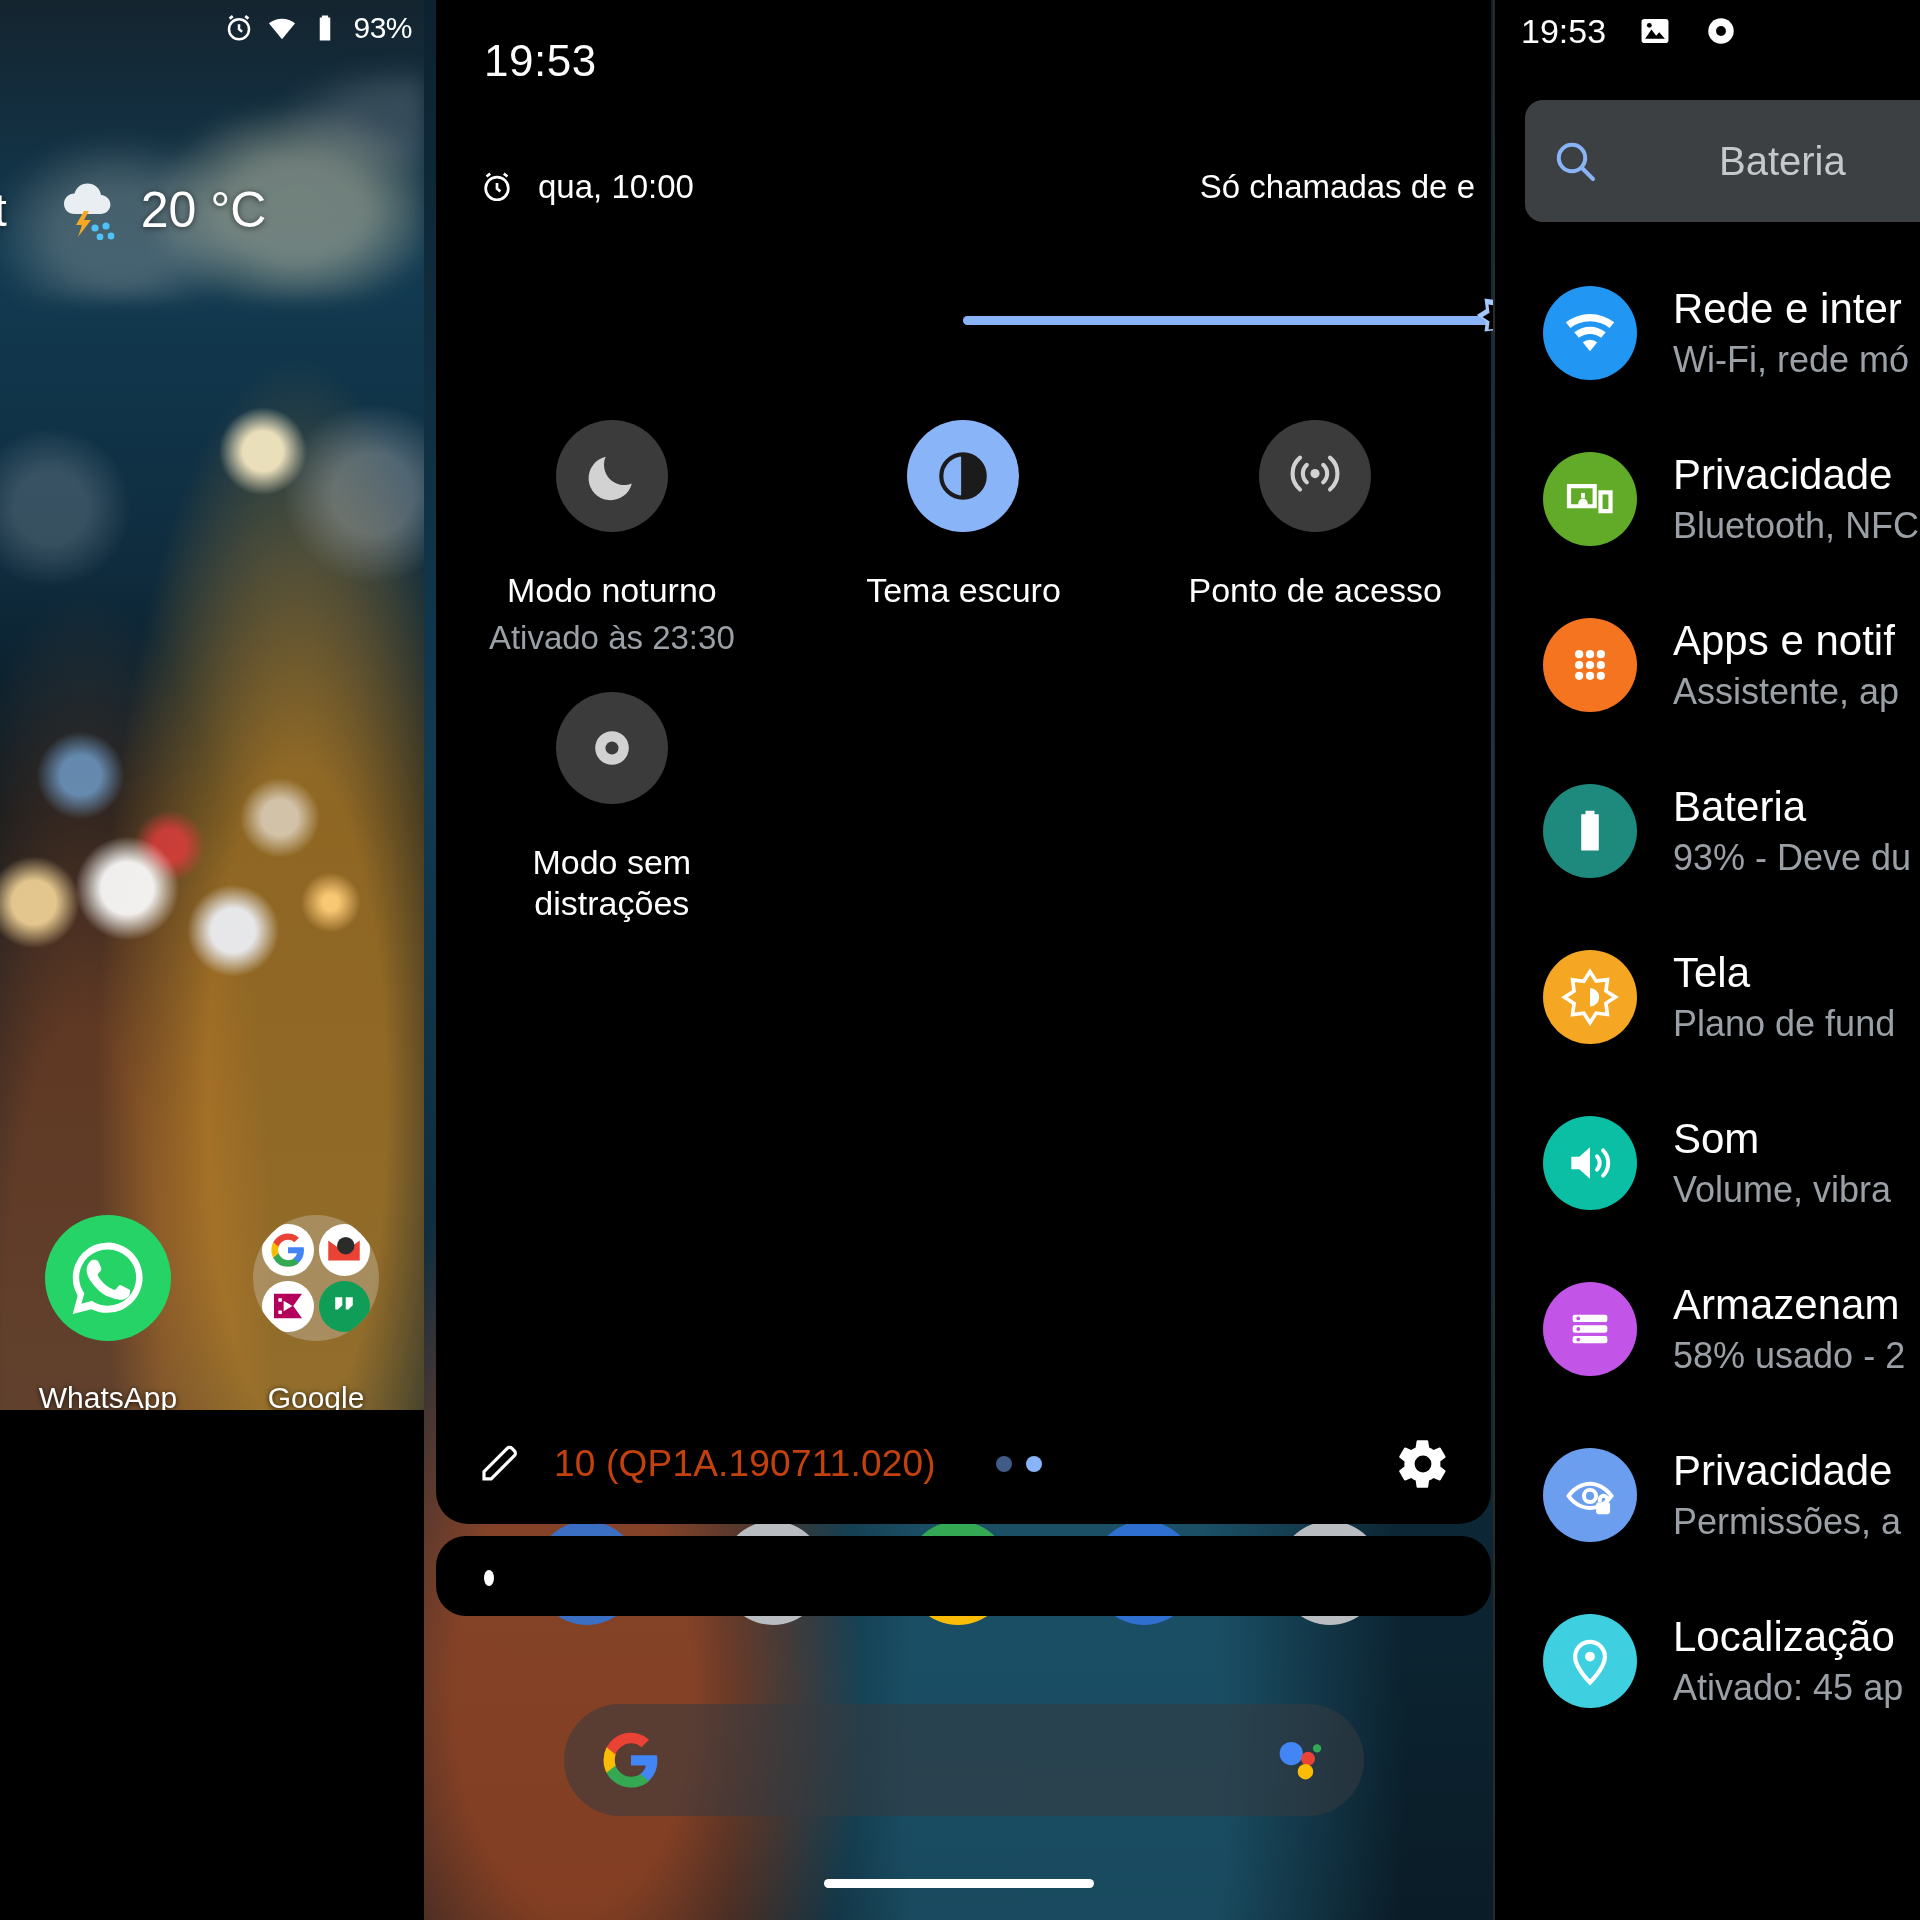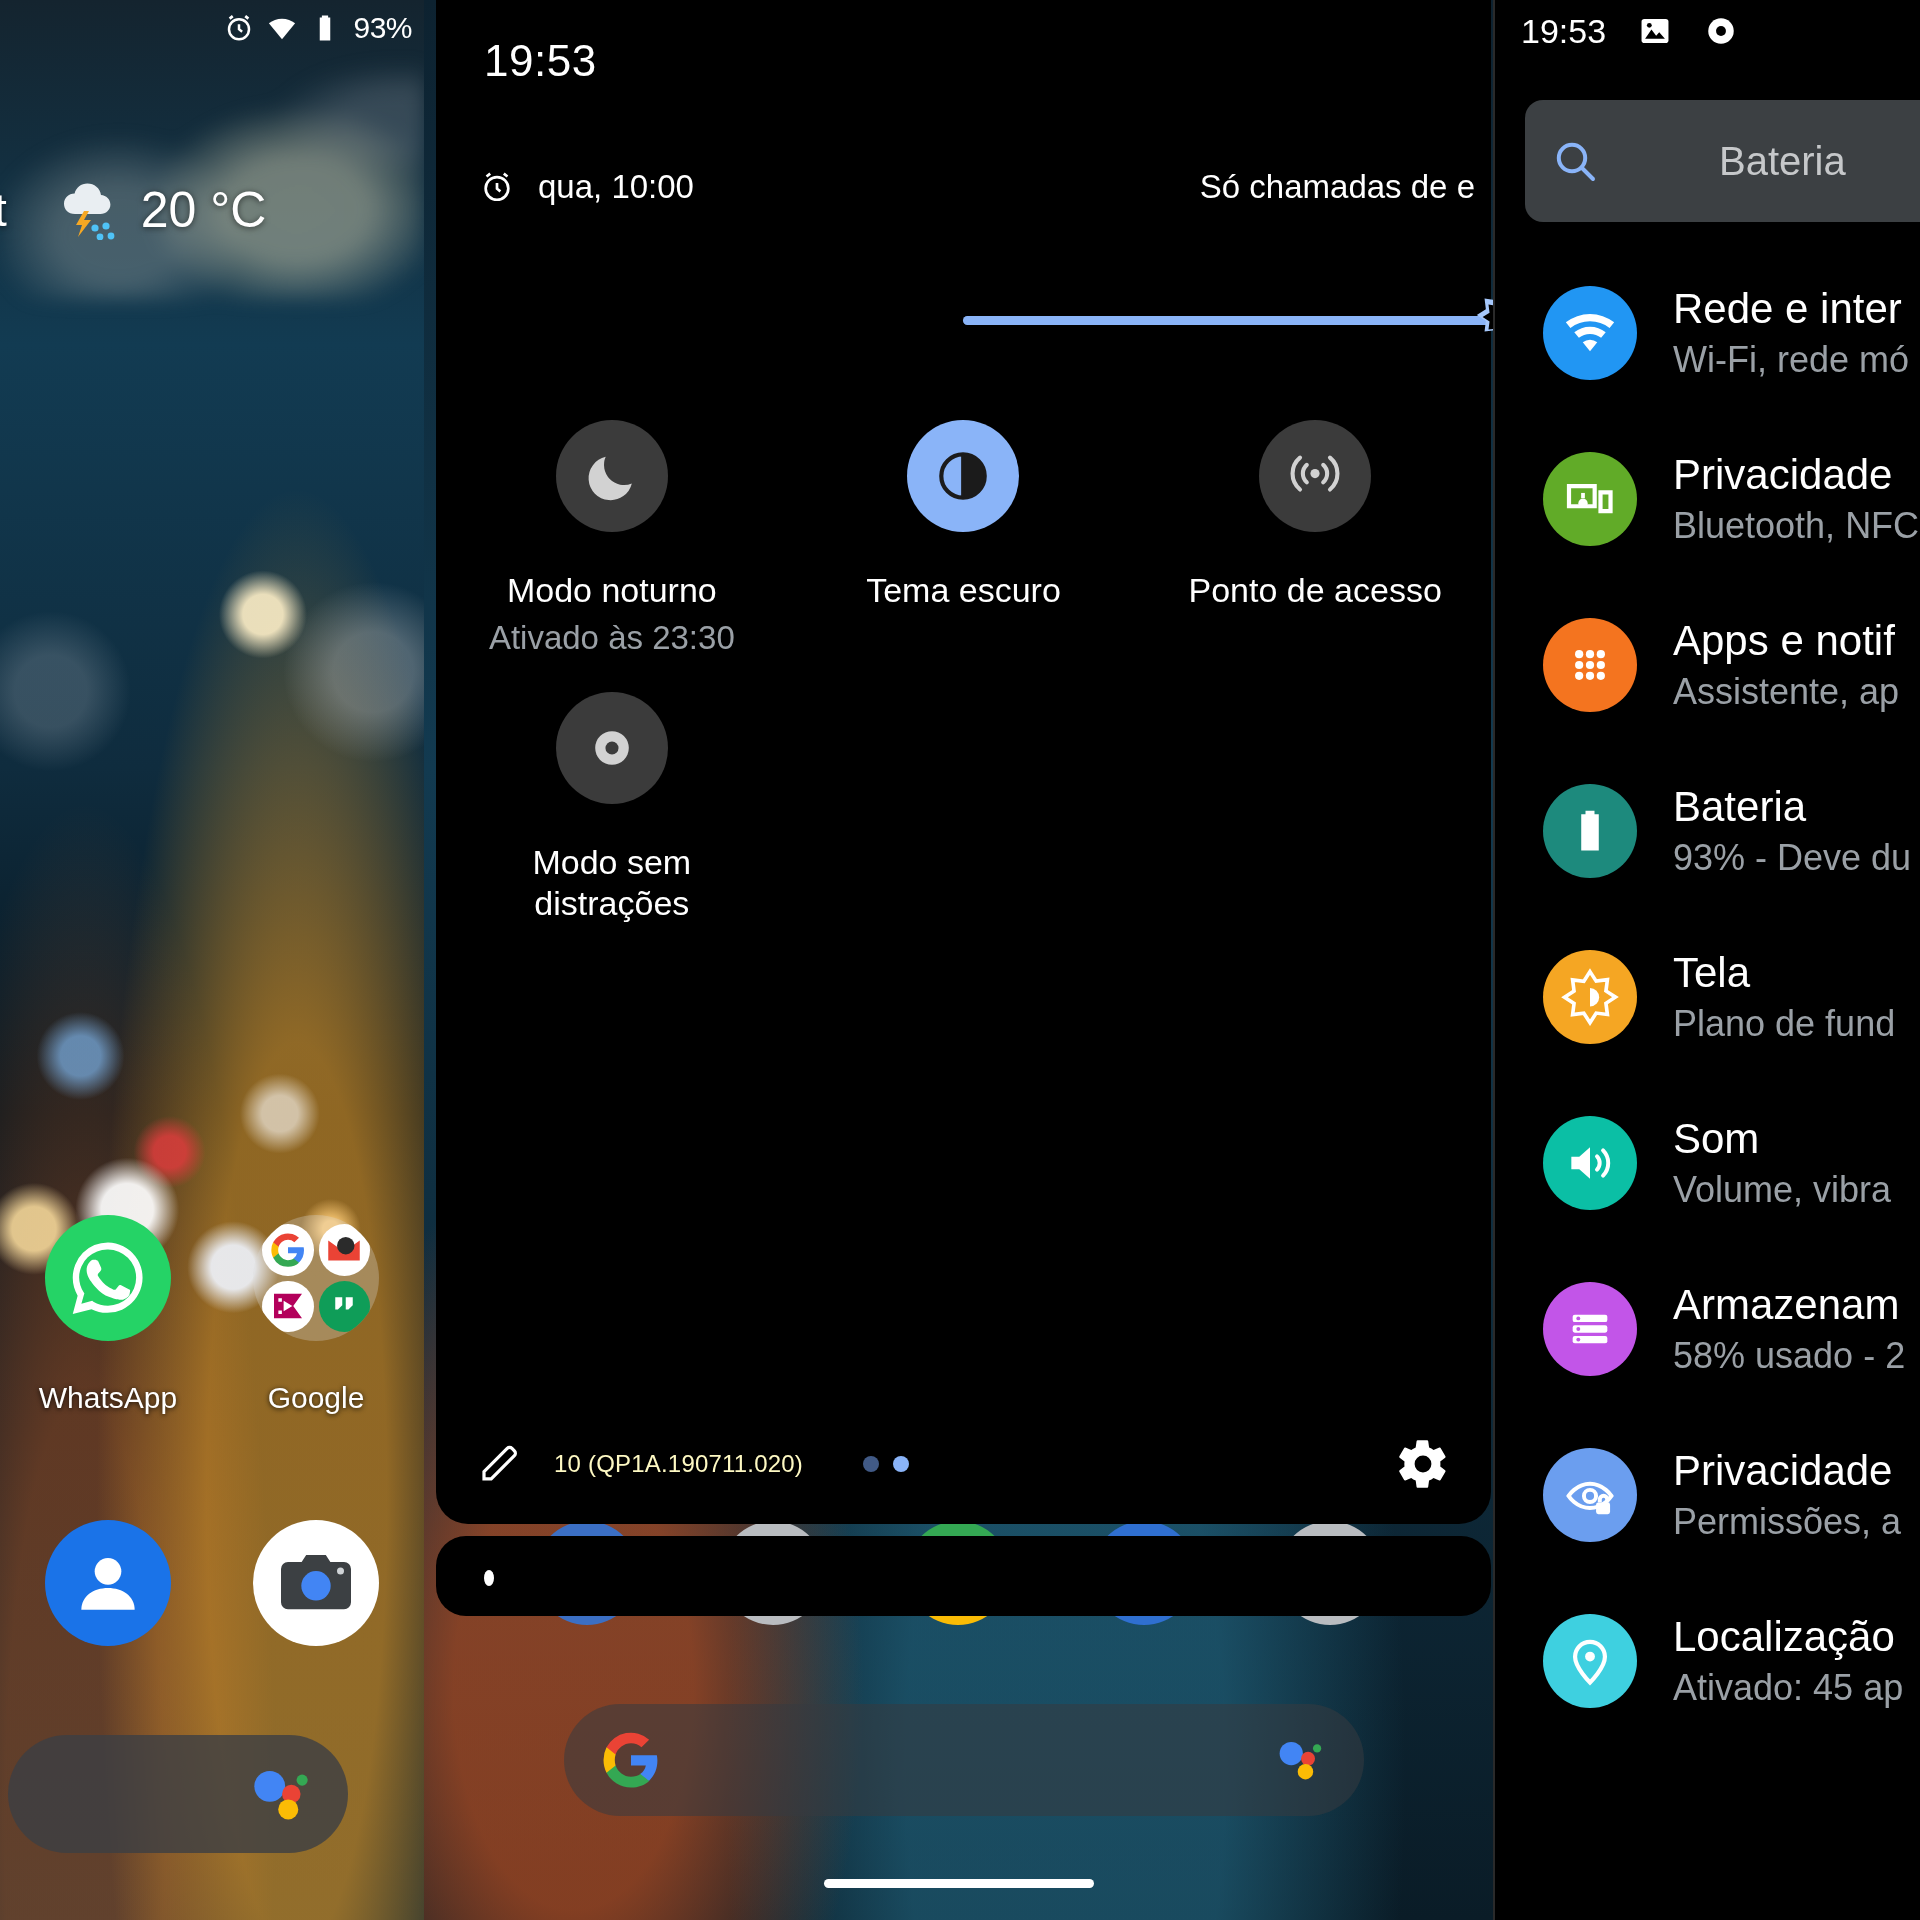--- a/index.html
+++ b/index.html
@@ -7,21 +7,21 @@
     width: 1920px; height: 1920px;
     background: #000;
     font-family: "Liberation Sans", sans-serif;
     overflow: hidden;
   }
   .stage { position: relative; width: 1920px; height: 1920px; display: flex; }
 
   
   .panel-home {
     position: relative;
-    width: 424px; height: 1920px;
+    width: 424px; height: 1410px;
     overflow: hidden;
     flex: 0 0 424px;
     background: #0b1a24;
     text-decoration: underline;
   }
   .wallpaper {
     position: absolute; inset: 0;
     background:
       radial-gradient(circle at 78% 64%, rgba(255,205,120,0.95) 0 8px, rgba(255,190,90,0.0) 30px),
       radial-gradient(circle at 30% 63%, rgba(255,255,255,0.92) 0 26px, rgba(255,255,255,0) 52px),
@@ -162,21 +162,21 @@
   .qs-tile-label {
     margin-top: 38px; color: #fff; font-size: 34px; font-weight: 400;
     text-align: center; line-height: 1.2; max-width: 300px;
   }
   .qs-tile-sub { margin-top: 8px; color: #9aa0a6; font-size: 33px; }
 
   .qs-footer {
     position: absolute; left: 0; right: 0; bottom: 0; height: 120px;
     display: flex; align-items: center; padding: 0 40px;
   }
-  .qs-build { color: #fef9c3; font-size: 24px; margin-left: 30px; letter-spacing: .2px; }
+  .qs-build { color: #c2410c; font-size: 37px; margin-left: 30px; letter-spacing: .2px; }
   .qs-dots { display:flex; gap:14px; margin-left: 60px; align-items:center; }
   .qs-dot { width: 16px; height: 16px; border-radius: 50%; background: #415a86; }
   .qs-dot.active { background: #8ab4f8; }
   .qs-gear { margin-left: auto; }
 
   .qs-notif-shelf {
     position: absolute; left: 12px; top: 1536px; width: 1055px; height: 80px;
     background: #000; border-radius: 30px;
   }
   .qs-notif-dot {

